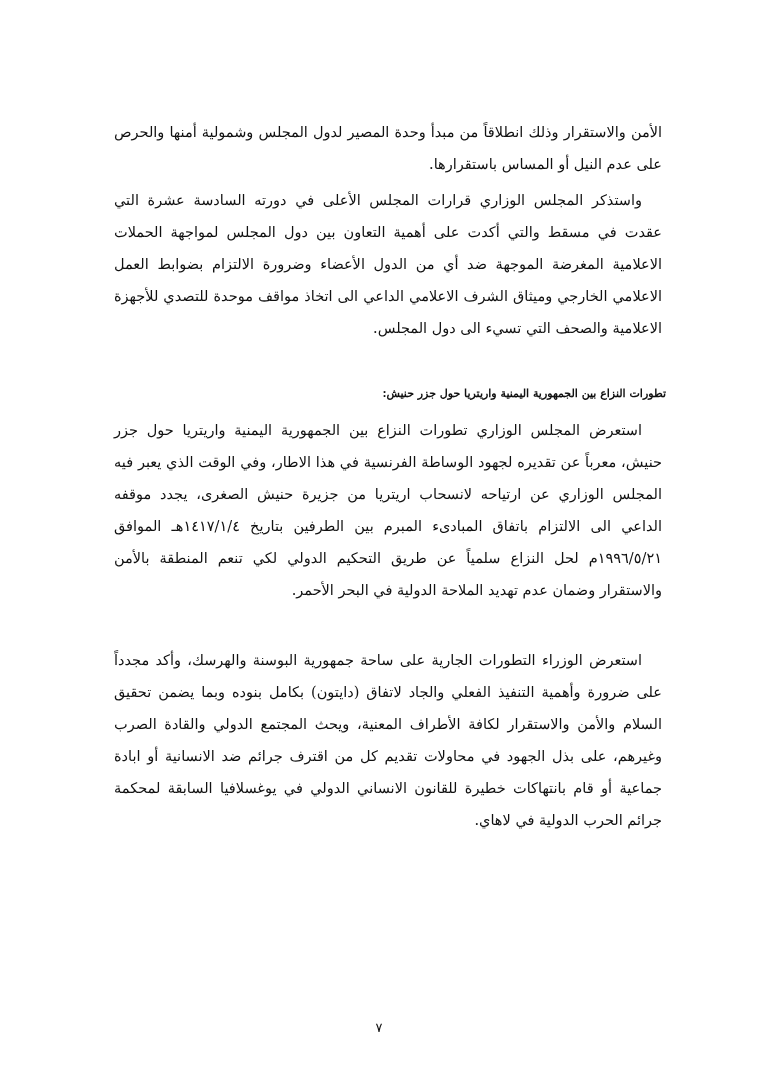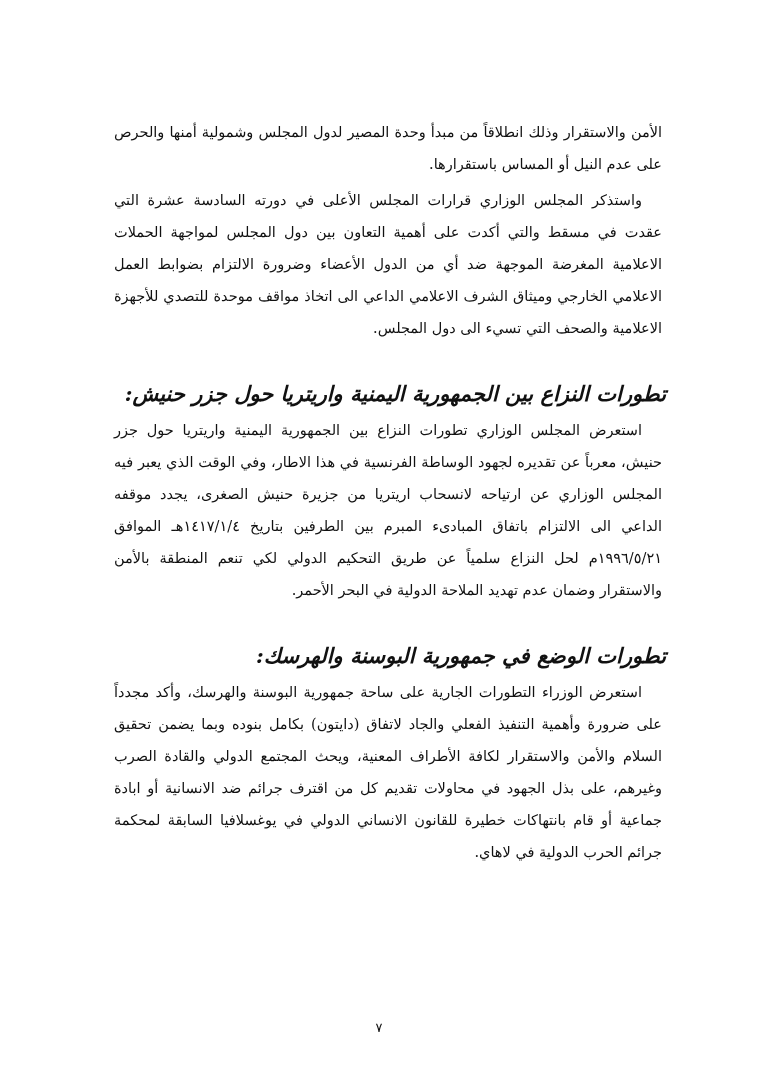--- a/index.html
+++ b/index.html
@@ -27,24 +27,23 @@
     .para {
       font-size: 14.5px;
       line-height: 32px;
       margin: 4px;
     }
     .para.indent {
       text-indent: 20px;
     }
     .heading {
       font-weight: bold;
-      font-size: 21px;
+      font-size: 11px;
       line-height: 32px;
       margin: 0;
-      font-style: italic;
     }
     .gap-lg { height: 30px; }
     .page-number {
       position: absolute;
       left: 0;
       width: 758px;
       top: 1020px;
       text-align: center;
       font-size: 13px;
       direction: rtl;
@@ -57,17 +56,16 @@
   <p class="para">الأمن والاستقرار وذلك انطلاقاً من مبدأ وحدة المصير لدول المجلس وشمولية أمنها والحرص على عدم النيل أو المساس باستقرارها.</p>
   <p class="para indent">واستذكر المجلس الوزاري قرارات المجلس الأعلى في دورته السادسة عشرة التي عقدت في مسقط والتي أكدت على أهمية التعاون بين دول المجلس لمواجهة الحملات الاعلامية المغرضة الموجهة ضد أي من الدول الأعضاء وضرورة الالتزام بضوابط العمل الاعلامي الخارجي وميثاق الشرف الاعلامي الداعي الى اتخاذ مواقف موحدة للتصدي للأجهزة الاعلامية والصحف التي تسيء الى دول المجلس.</p>
 
   <div class="gap-lg"></div>
 
   <h2 class="heading">تطورات النزاع بين الجمهورية اليمنية واريتريا حول جزر حنيش:</h2>
   <p class="para indent">استعرض المجلس الوزاري تطورات النزاع بين الجمهورية اليمنية واريتريا حول جزر حنيش، معرباً عن تقديره لجهود الوساطة الفرنسية في هذا الاطار، وفي الوقت الذي يعبر فيه المجلس الوزاري عن ارتياحه لانسحاب اريتريا من جزيرة حنيش الصغرى، يجدد موقفه الداعي الى الالتزام باتفاق المبادىء المبرم بين الطرفين بتاريخ ١٤١٧/١/٤هـ الموافق ١٩٩٦/٥/٢١م لحل النزاع سلمياً عن طريق التحكيم الدولي لكي تنعم المنطقة بالأمن والاستقرار وضمان عدم تهديد الملاحة الدولية في البحر الأحمر.</p>
 
   <div class="gap-lg"></div>
 
-  <h2 class="heading">تطورات الوضع في جمهورية البوسنة والهرسك:</h2>
   <p class="para indent">استعرض الوزراء التطورات الجارية على ساحة جمهورية البوسنة والهرسك، وأكد مجدداً على ضرورة وأهمية التنفيذ الفعلي والجاد لاتفاق (دايتون) بكامل بنوده وبما يضمن تحقيق السلام والأمن والاستقرار لكافة الأطراف المعنية، ويحث المجتمع الدولي والقادة الصرب وغيرهم، على بذل الجهود في محاولات تقديم كل من اقترف جرائم ضد الانسانية أو ابادة جماعية أو قام بانتهاكات خطيرة للقانون الانساني الدولي في يوغسلافيا السابقة لمحكمة جرائم الحرب الدولية في لاهاي.</p>
 </div>
 
 <div class="page-number">٧</div>
 
 </body></html>

